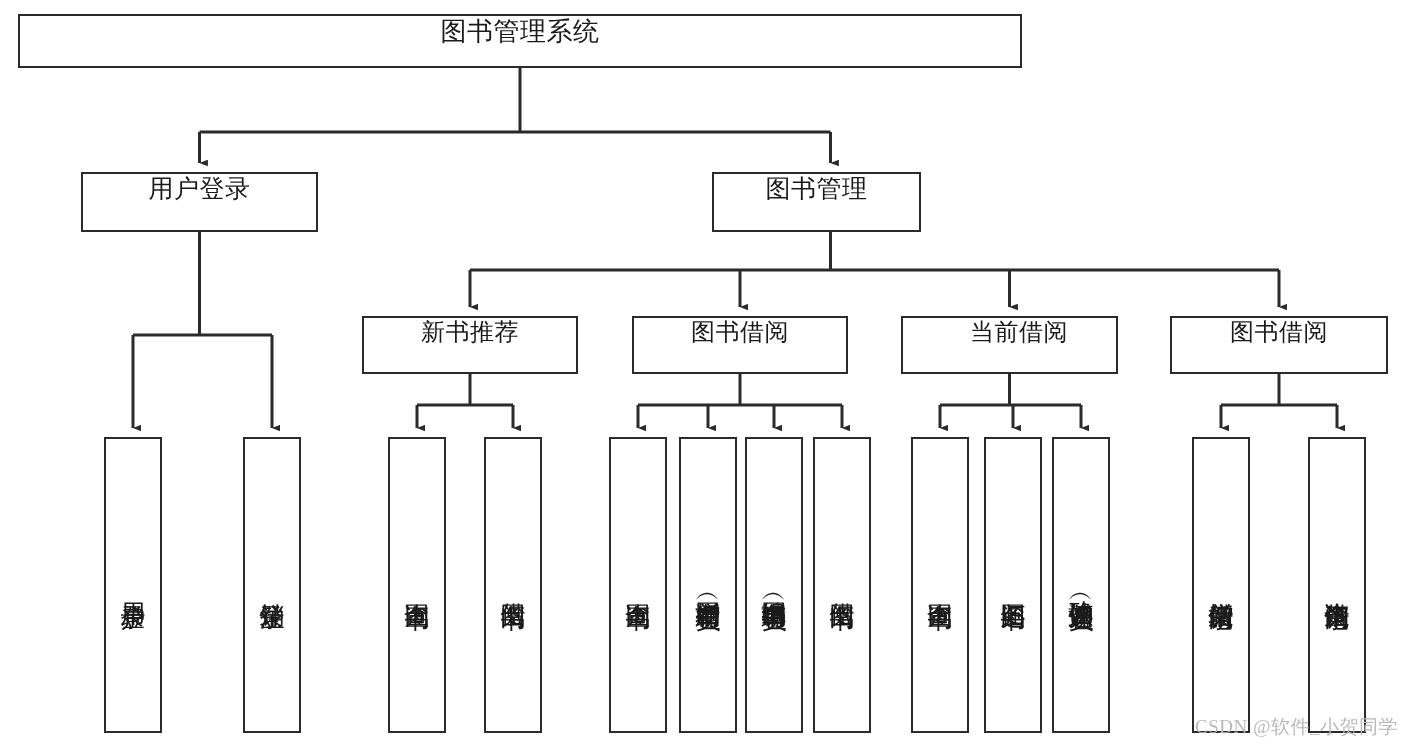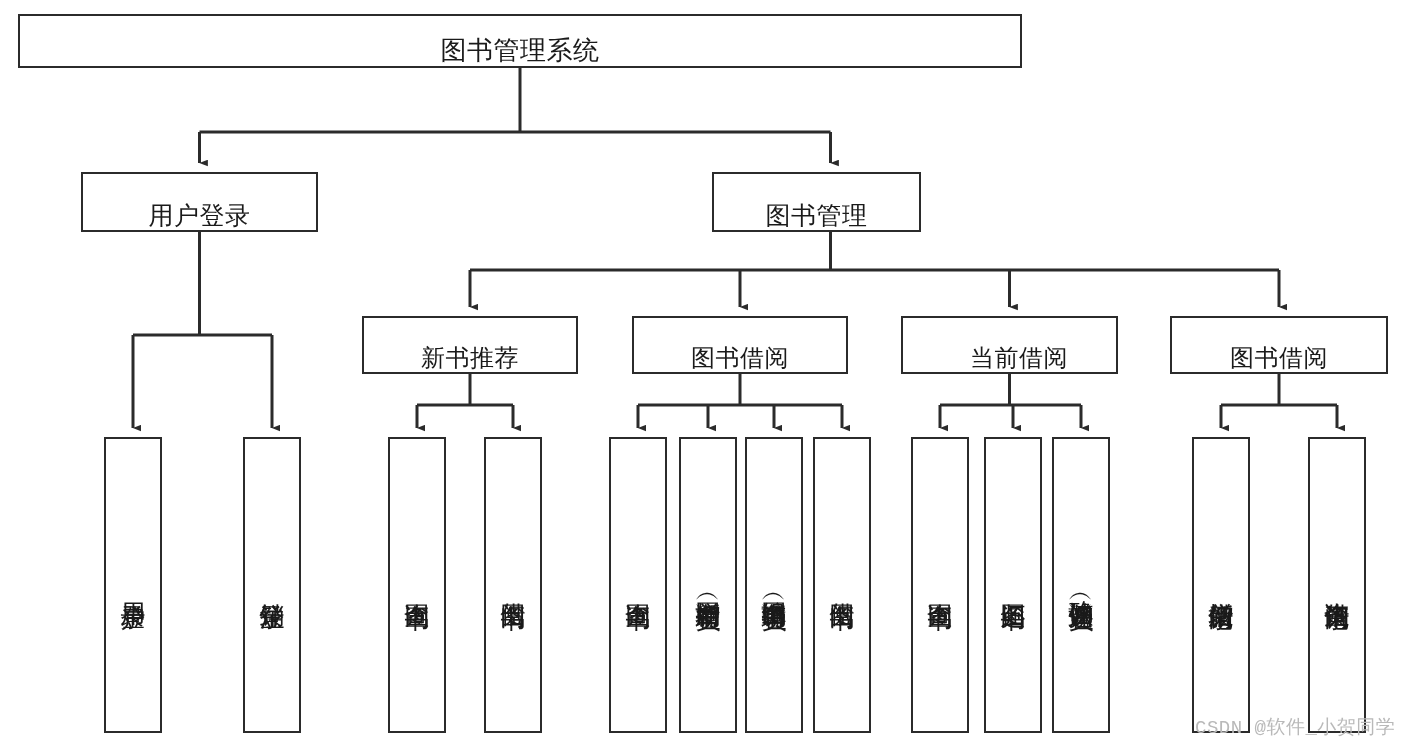--- a/index.html
+++ b/index.html
@@ -25,21 +25,21 @@
     width: 1405px;
     height: 747px;
     pointer-events: none;
   }
   .node {
     position: absolute;
     box-sizing: border-box;
     border: 2.5px solid #2b2b2b;
     background: #ffffff;
     display: flex;
-    align-items: flex-end;
+    align-items: flex-start;
     justify-content: center;
     color: #1a1a1a;
     z-index: 2;
   }
   .node .label {
     display: block;
     text-align: center;
     line-height: 1.18;
     letter-spacing: 0.5px;
   }
@@ -61,21 +61,21 @@
   }
   .watermark {
     position: absolute;
     left: 1195px;
     top: 714px;
     font-size: 19px;
     color: #b9b9b9;
     letter-spacing: 0.5px;
     white-space: nowrap;
     z-index: 3;
-    font-family: Liberation Mono, monospace;
+    font-family: Liberation Serif, serif;
   }
 </style>
 </head>
 <body>
 
 <div id="diagram">
 
   <svg id="wires" viewBox="0 0 1405 747" xmlns="http://www.w3.org/2000/svg">
     <defs>
       <marker id="arrowhead" markerWidth="7" markerHeight="9" refX="3.3" refY="8.4" orient="auto" markerUnits="userSpaceOnUse">

